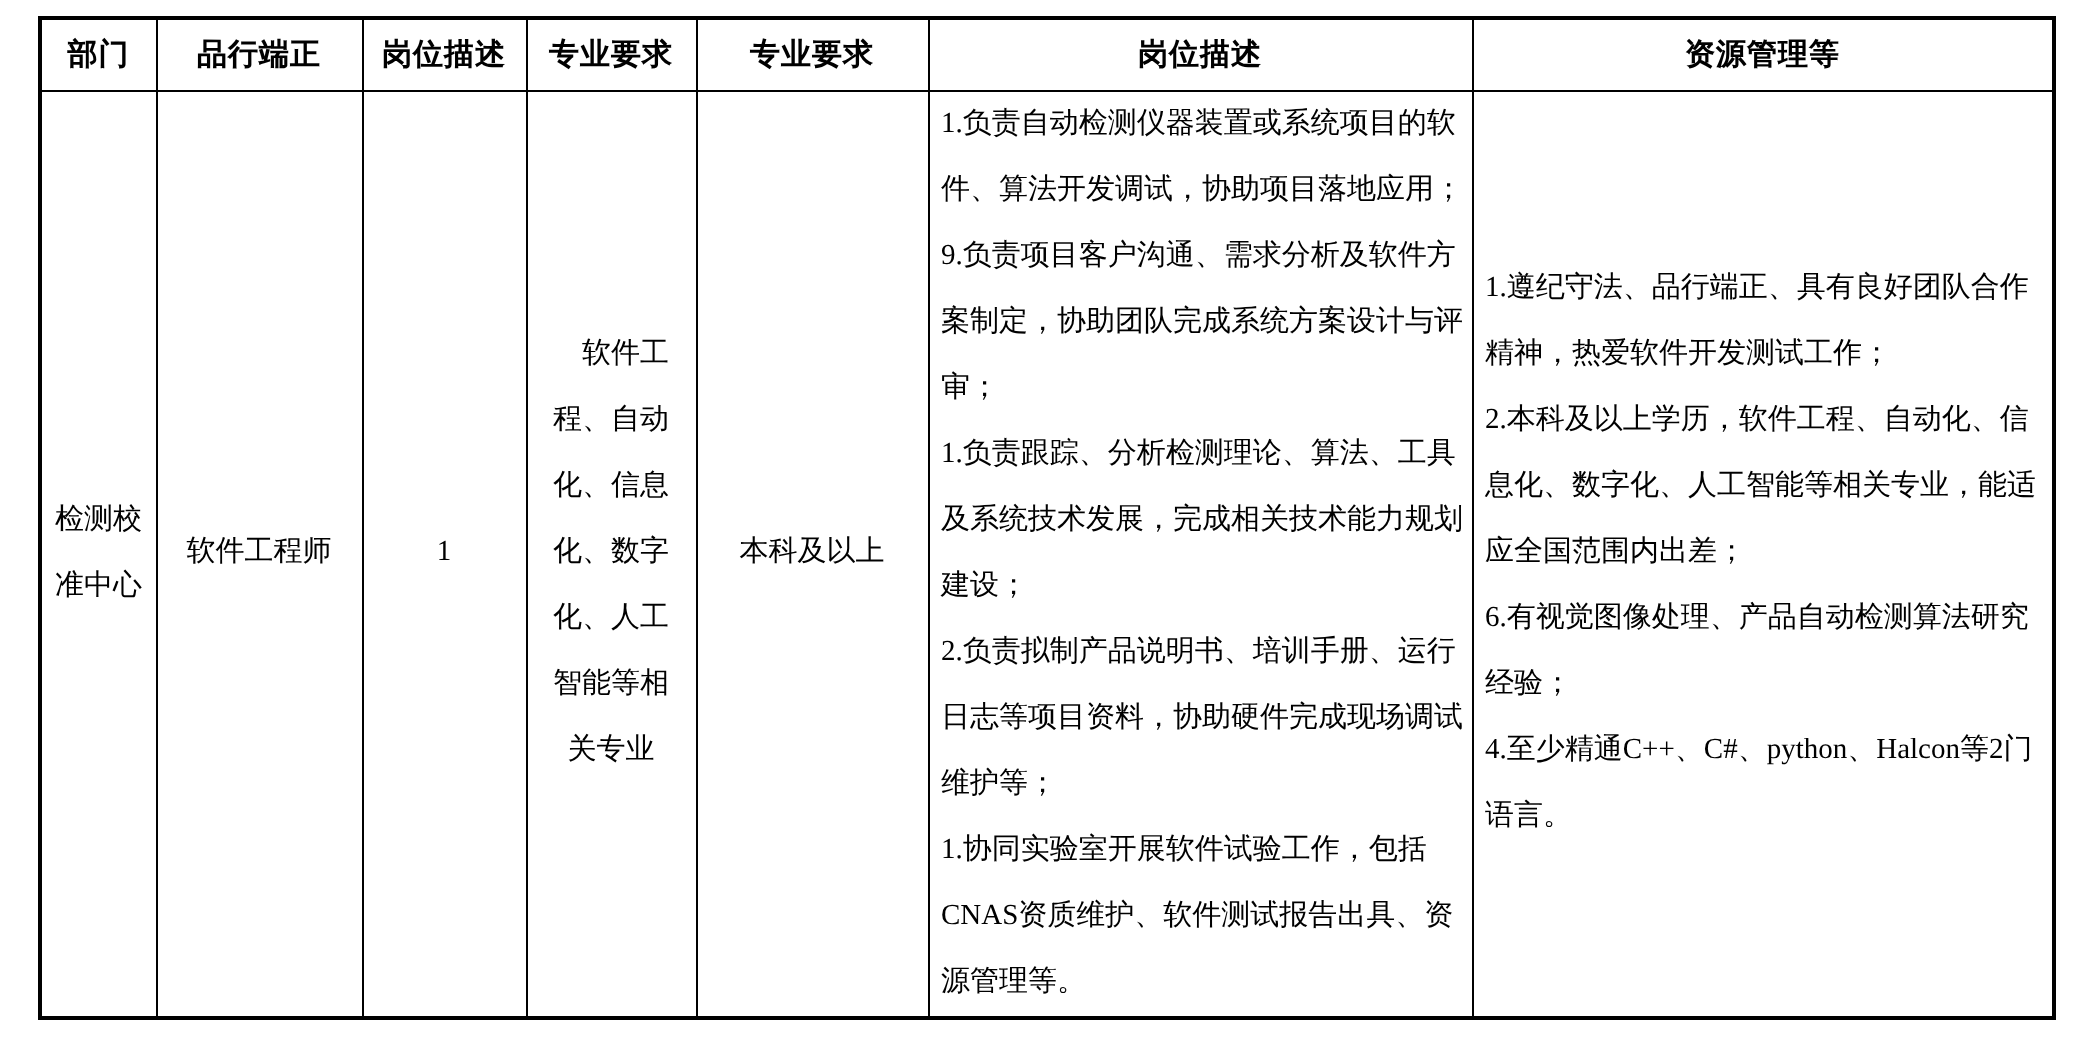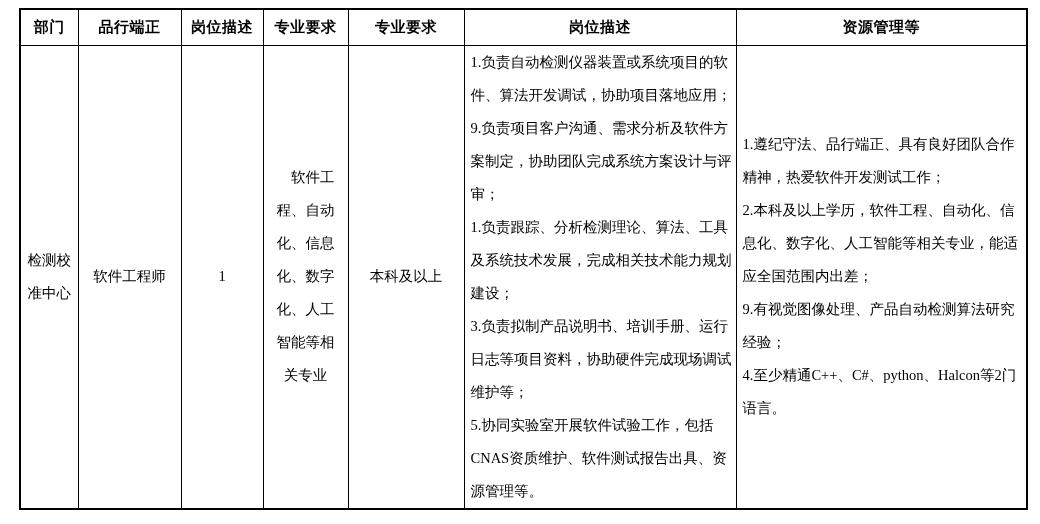--- a/index.html
+++ b/index.html
@@ -93,25 +93,25 @@
       <tr>
         <td class="c-center cell-department">检测校准中心</td>
         <td class="c-center cell-position">软件工程师</td>
         <td class="c-center cell-headcount">1</td>
         <td class="c-center cell-major">　软件工程、自动化、信息化、数字化、人工智能等相关专业</td>
         <td class="c-center cell-education">本科及以上</td>
         <td class="cell-description">
           <div class="para">1.负责自动检测仪器装置或系统项目的软件、算法开发调试，协助项目落地应用；</div>
           <div class="para">9.负责项目客户沟通、需求分析及软件方案制定，协助团队完成系统方案设计与评审；</div>
           <div class="para">1.负责跟踪、分析检测理论、算法、工具及系统技术发展，完成相关技术能力规划建设；</div>
-          <div class="para">3.负责拟制产品说明书、培训手册、运行日志等项目资料，协助硬件完成现场调试维护等；</div>
-          <div class="para">5.协同实验室开展软件试验工作，包括CNAS资质维护、软件测试报告出具、资源管理等。</div>
+          <div class="para">2.负责拟制产品说明书、培训手册、运行日志等项目资料，协助硬件完成现场调试维护等；</div>
+          <div class="para">1.协同实验室开展软件试验工作，包括CNAS资质维护、软件测试报告出具、资源管理等。</div>
         </td>
         <td class="cell-qualifications">
           <div class="para">1.遵纪守法、品行端正、具有良好团队合作精神，热爱软件开发测试工作；</div>
           <div class="para">2.本科及以上学历，软件工程、自动化、信息化、数字化、人工智能等相关专业，能适应全国范围内出差；</div>
-          <div class="para">9.有视觉图像处理、产品自动检测算法研究经验；</div>
+          <div class="para">6.有视觉图像处理、产品自动检测算法研究经验；</div>
           <div class="para">4.至少精通C++、C#、python、Halcon等2门语言。</div>
         </td>
       </tr>
     </tbody>
   </table>
 </div>
 
 </body></html>

